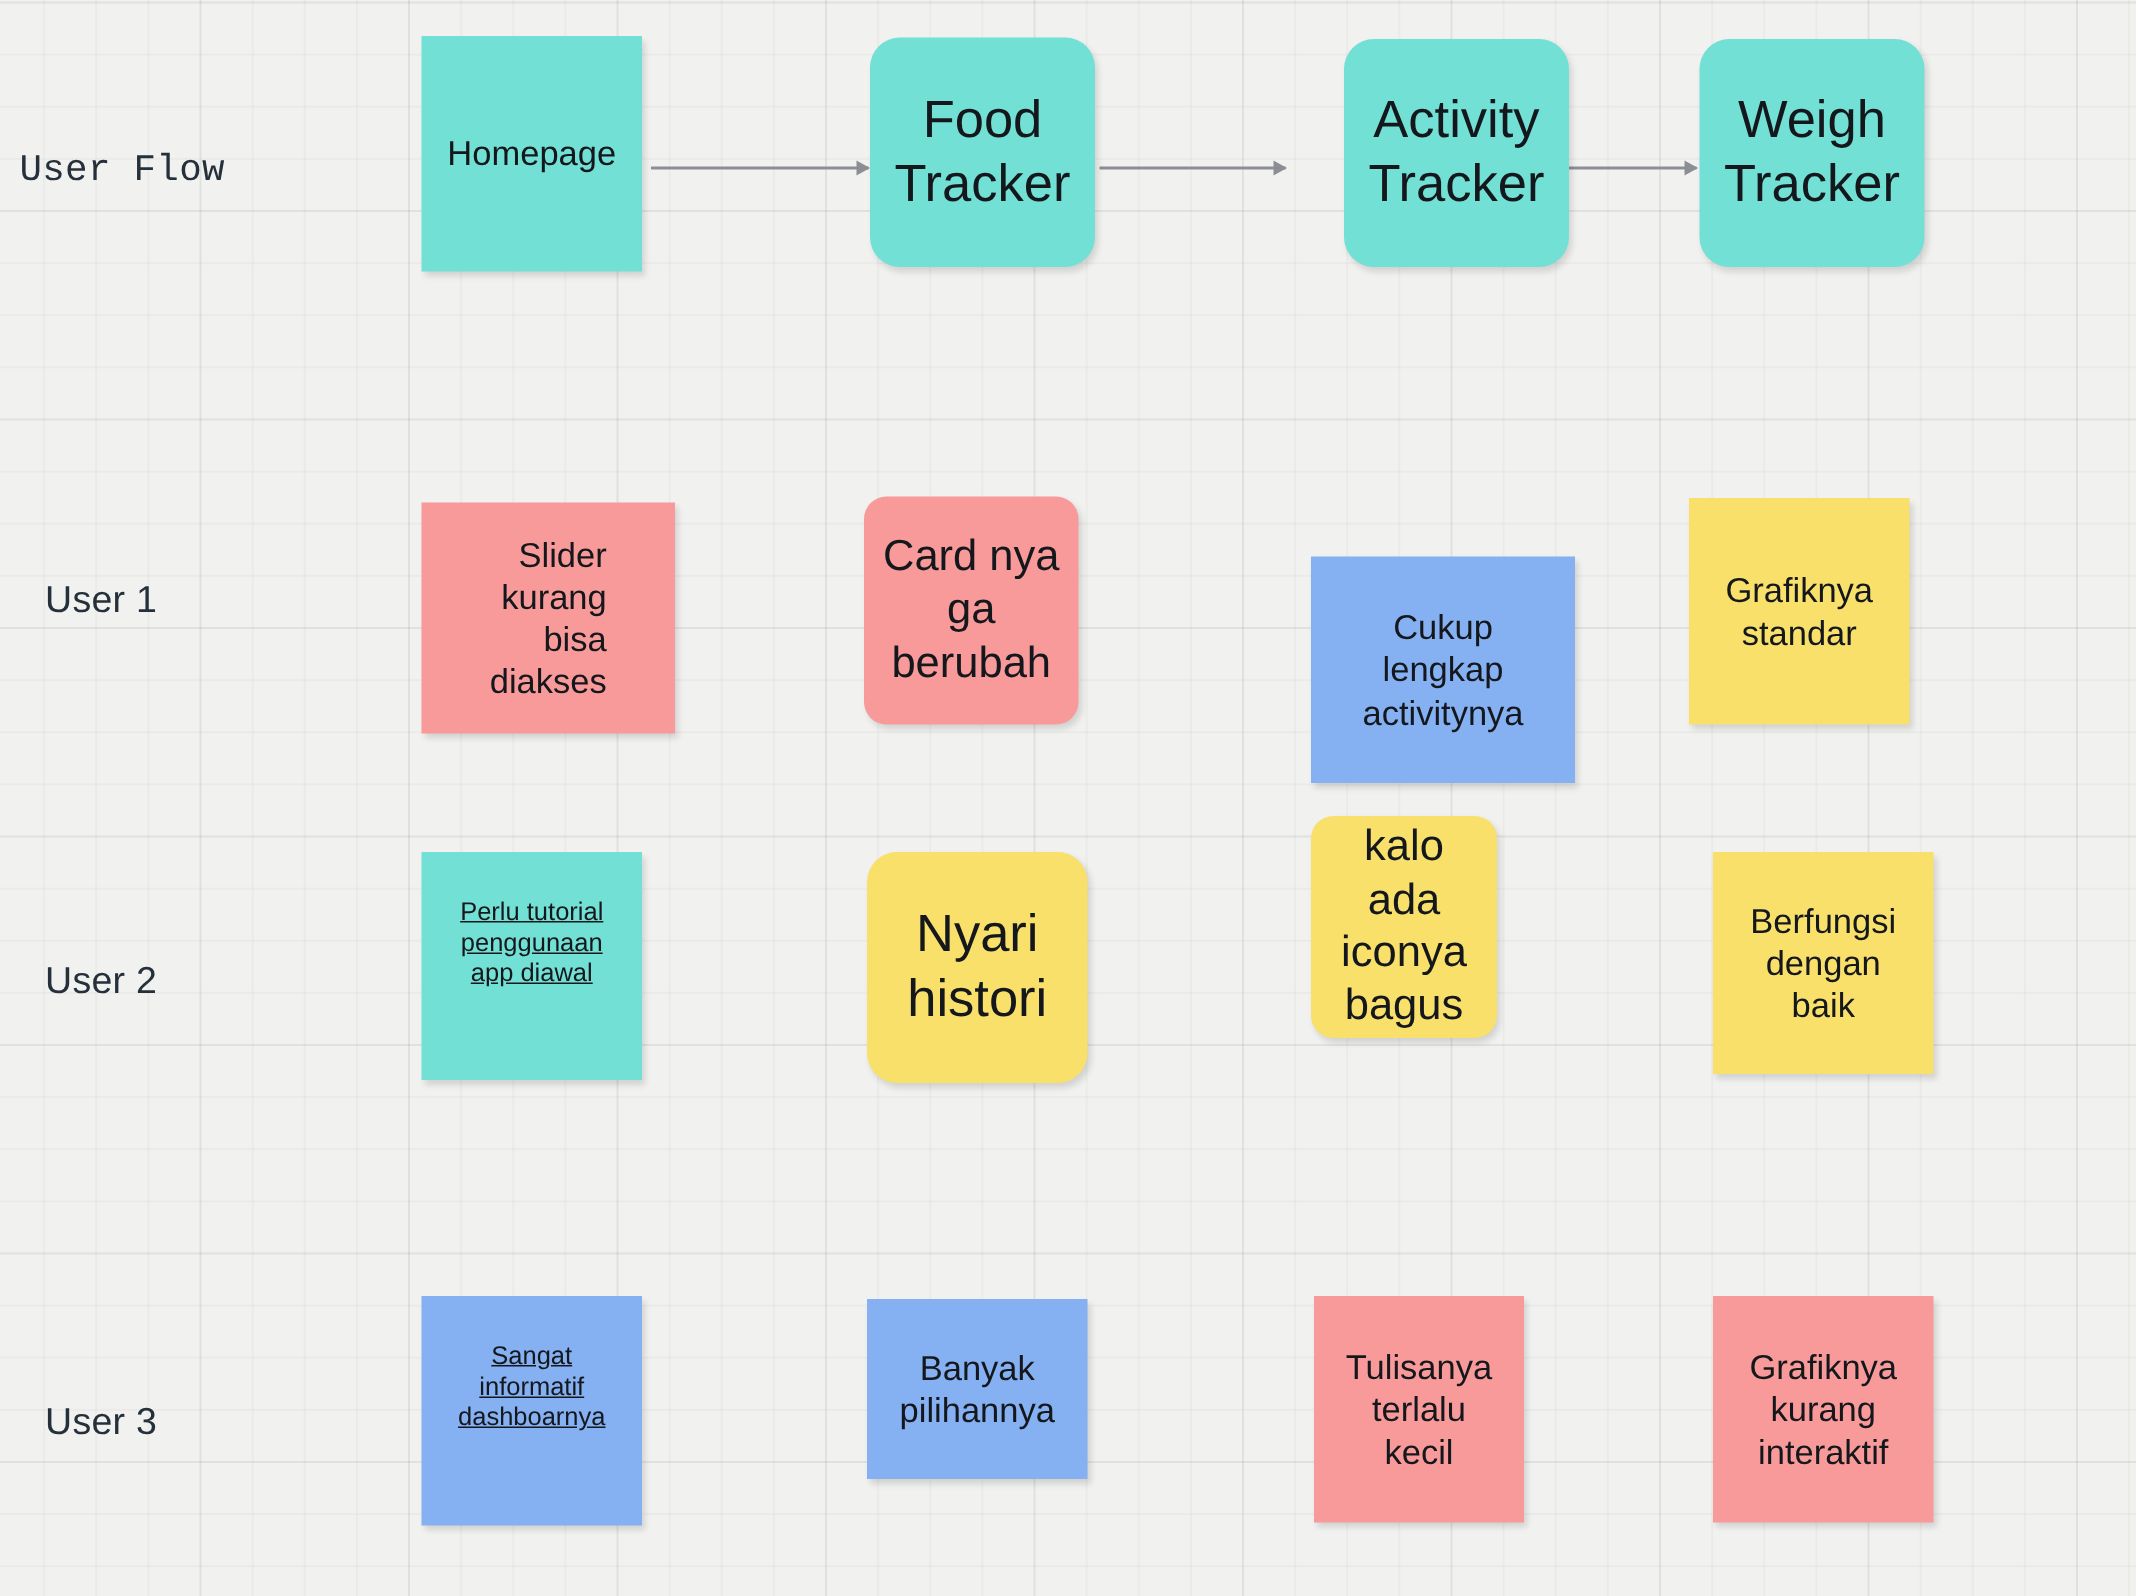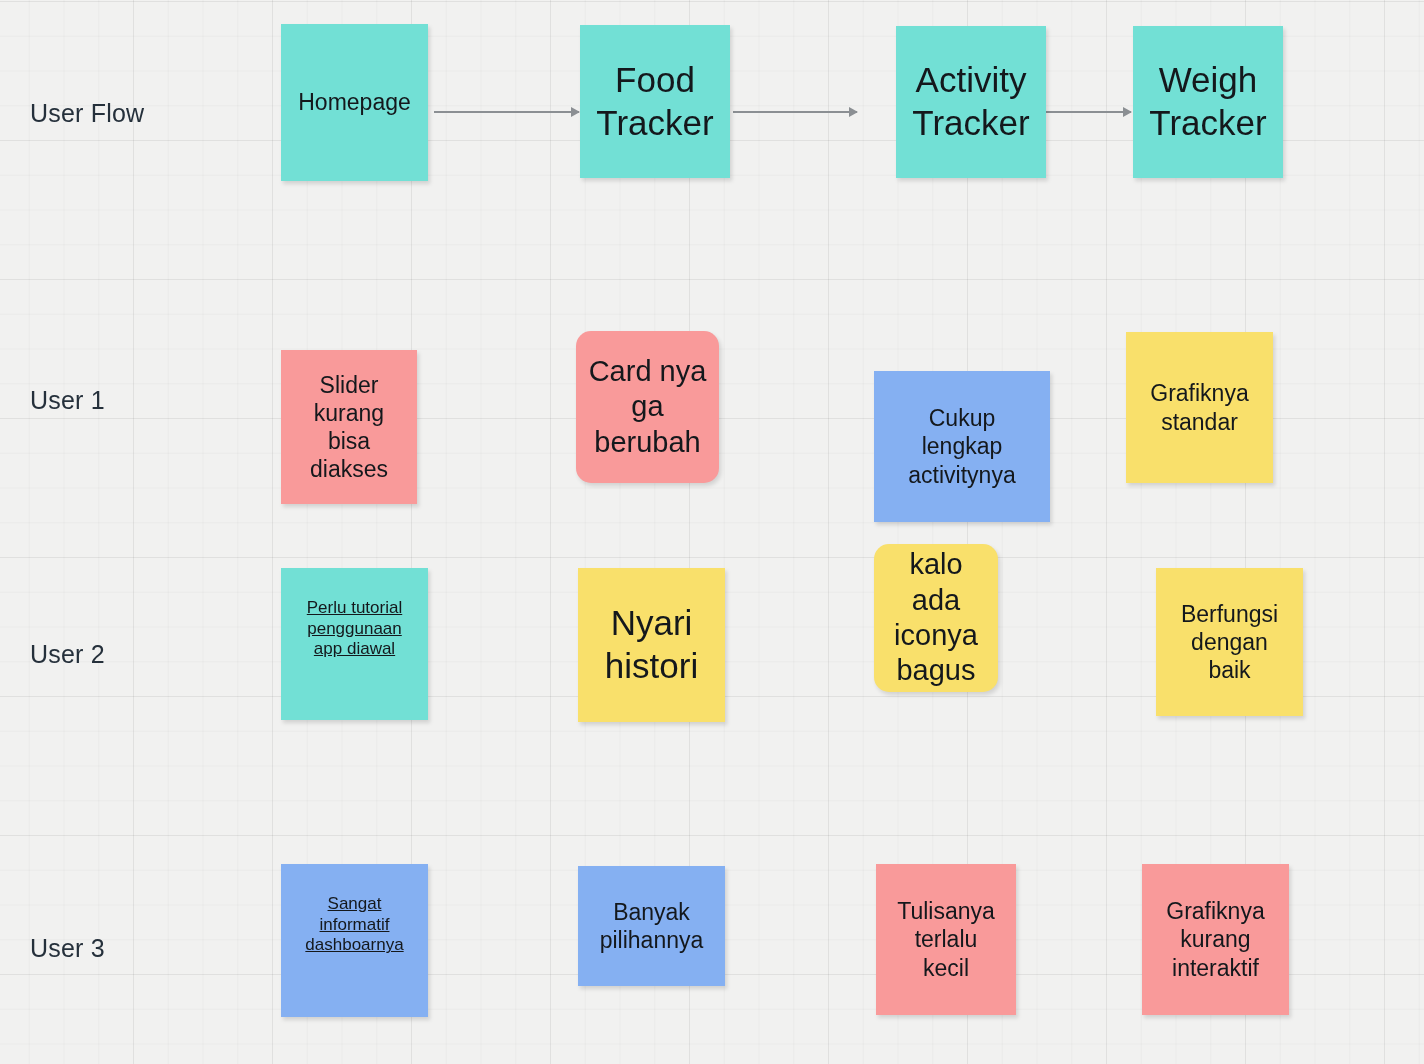--- a/index.html
+++ b/index.html
@@ -53,21 +53,21 @@
     padding: 6px 8px;
     box-shadow: 2px 3px 4px rgba(0,0,0,0.13);
     white-space: pre-line;
     overflow: hidden;
   }
   .note.teal   { background: #72e0d5; }
   .note.pink   { background: #f99a9a; }
   .note.blue   { background: #85b0f2; }
   .note.yellow { background: #f9e06b; }
 
-  .note.size-xl  { font-size: 35px; }
+  .note.size-xl  { font-size: 35px; border-radius: 20px; }
   .note.size-lg  { font-size: 29px; border-radius: 15px; }
   .note.size-md  { font-size: 23px; }
   .note.size-sm  { font-size: 17px; }
 
   .note.align-top { align-items: flex-start; padding-top: 30px; text-decoration: underline; }
 
   
   .arrow {
     position: absolute;
     height: 2px;
@@ -82,59 +82,59 @@
     border-left: 9px solid #8b8f93;
     border-top: 5px solid transparent;
     border-bottom: 5px solid transparent;
   }
 </style>
 </head>
 <body>
 
 <div id="board">
   <div id="row-labels-layer">
-      <div class="row-label" style="left: 30px; top: 99px;">User Flow</div>
+      <div class="row-label" style="left: 13px; top: 99px; font-family: Liberation Mono, monospace;">User Flow</div>
       <div class="row-label" style="left: 30px; top: 386px;">User 1</div>
       <div class="row-label" style="left: 30px; top: 640px;">User 2</div>
       <div class="row-label" style="left: 30px; top: 934px;">User 3</div>
     </div>
   <div id="arrows-layer">
       <div class="arrow" style="left: 434px; top: 111px; width: 145px;"></div>
       <div class="arrow" style="left: 733px; top: 111px; width: 124px;"></div>
       <div class="arrow" style="left: 1013px; top: 111px; width: 118px;"></div>
     </div>
   <div id="notes-layer">
       <div class="note teal size-md" style="left: 281px; top: 24px; width: 147px; height: 157px;">Homepage</div>
       <div class="note teal size-xl" style="left: 580px; top: 25px; width: 150px; height: 153px;">Food
 Tracker</div>
       <div class="note teal size-xl" style="left: 859px; top: 26px; width: 150px; height: 152px; margin-left: 37px;">Activity
 Tracker</div>
       <div class="note teal size-xl" style="left: 1133px; top: 26px; width: 150px; height: 152px;">Weigh
 Tracker</div>
-      <div class="note pink size-md" style="left: 281px; top: 350px; width: 136px; height: 154px;">Slider
+      <div class="note pink size-md" style="left: 281px; top: 335px; width: 169px; height: 154px; text-align: right;">Slider
 kurang
 bisa
 diakses</div>
       <div class="note pink size-lg" style="left: 576px; top: 331px; width: 143px; height: 152px;">Card nya
 ga
 berubah</div>
       <div class="note blue size-md" style="left: 874px; top: 331px; width: 176px; height: 151px; margin-top: 40px;">Cukup
 lengkap
 activitynya</div>
       <div class="note yellow size-md" style="left: 1126px; top: 332px; width: 147px; height: 151px;">Grafiknya
 standar</div>
       <div class="note teal size-sm align-top" style="left: 281px; top: 568px; width: 147px; height: 152px;">Perlu tutorial
 penggunaan
 app diawal</div>
       <div class="note yellow size-xl" style="left: 578px; top: 568px; width: 147px; height: 154px;">Nyari
 histori</div>
       <div class="note yellow size-lg" style="left: 874px; top: 544px; width: 124px; height: 148px;">kalo ada
 iconya
 bagus</div>
-      <div class="note yellow size-md" style="left: 1142px; top: 568px; width: 147px; height: 148px; margin-left: 14px;">Berfungsi
+      <div class="note yellow size-md" style="left: 1142px; top: 568px; width: 147px; height: 148px;">Berfungsi
 dengan
 baik</div>
       <div class="note blue size-sm align-top" style="left: 281px; top: 864px; width: 147px; height: 153px;">Sangat
 informatif
 dashboarnya</div>
       <div class="note blue size-md" style="left: 578px; top: 866px; width: 147px; height: 120px;">Banyak
 pilihannya</div>
       <div class="note pink size-md" style="left: 876px; top: 864px; width: 140px; height: 151px; text-align: center;">Tulisanya
 terlalu
 kecil</div>

